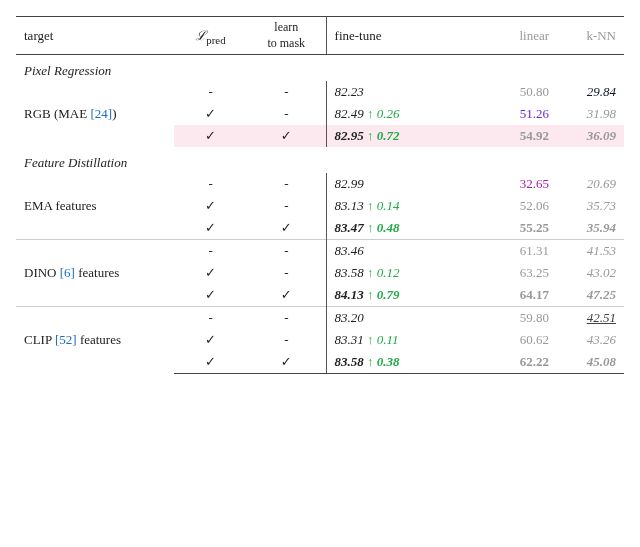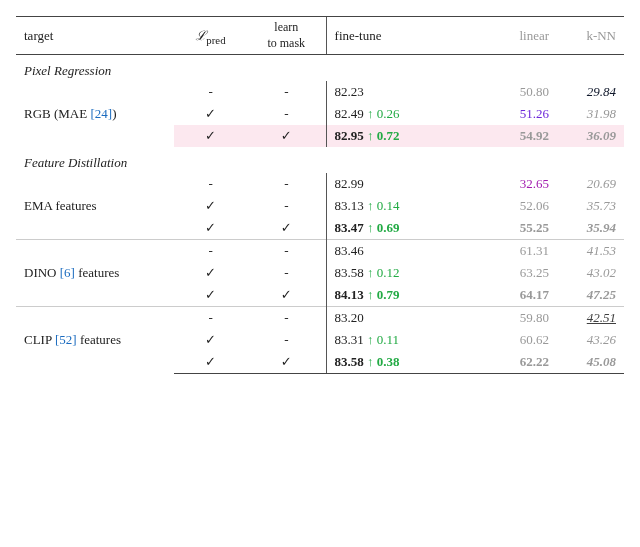--- a/index.html
+++ b/index.html
@@ -48,20 +48,21 @@
     .group-divider td {
       border-top: 1px solid #ccc;
     }
     .highlight-row {
       background-color: #fce8ef;
     }
     .green { color: #22aa44; }
     .gray { color: #999; }
     .vert-border-left {
       border-left: 1px solid #555;
+      font-style: italic;
     }
     .math { font-style: italic; }
     .knn-header { font-style: italic; }
   </style>
 </head>
 <body>
 
 <table>
   <thead>
     <tr class="header-row">
@@ -115,21 +116,21 @@
       <tr>
         <td class="col-lpred">✓</td>
         <td class="col-mask">-</td>
         <td class="col-finetune vert-border-left"><span>83.13</span> <span class="green">↑</span> <span class="green">0.14</span></td>
         <td class="col-linear" style="color: rgb(153, 153, 153);">52.06</td>
         <td class="col-knn" style="color: rgb(153, 153, 153);">35.73</td>
       </tr>
       <tr>
         <td class="col-lpred">✓</td>
         <td class="col-mask">✓</td>
-        <td class="col-finetune vert-border-left"><strong>83.47</strong> <span class="green">↑</span> <strong class="green">0.69</strong></td>
+        <td class="col-finetune vert-border-left"><strong>83.47</strong> <span class="green">↑</span> <strong class="green">0.48</strong></td>
         <td class="col-linear"><strong class="gray">55.25</strong></td>
         <td class="col-knn"><strong class="gray">35.94</strong></td>
       </tr>
       <tr class="group-divider">
         <td class="col-target" rowspan="3">DINO <span style="color:#1a6bbf;">[6]</span> features</td>
         <td class="col-lpred">-</td>
         <td class="col-mask">-</td>
         <td class="col-finetune vert-border-left"><span>83.46</span></td>
         <td class="col-linear" style="color: rgb(153, 153, 153);">61.31</td>
         <td class="col-knn" style="color: rgb(153, 153, 153);">41.53</td>

